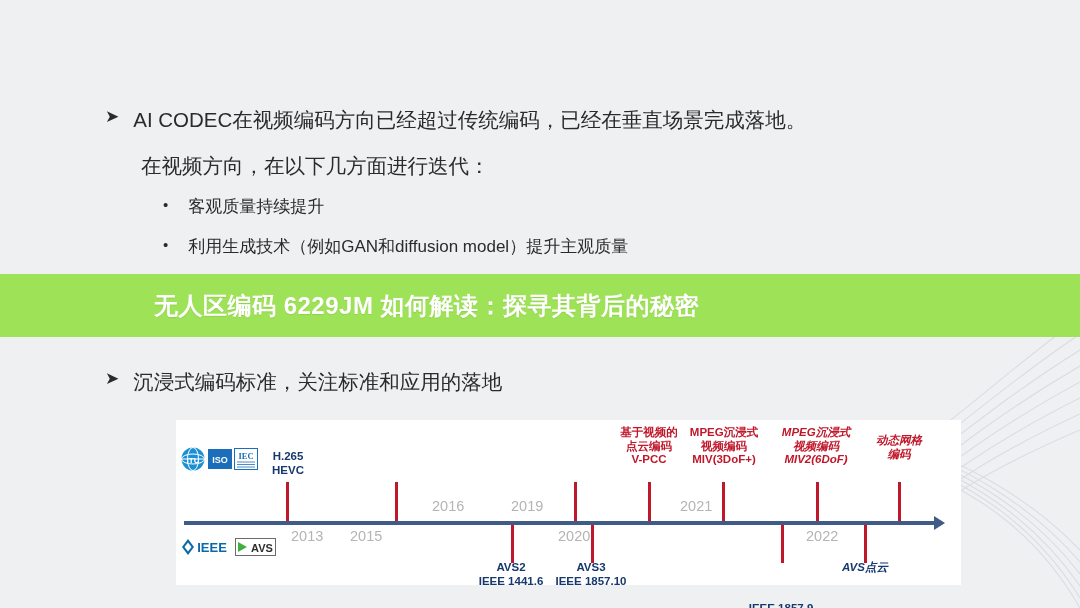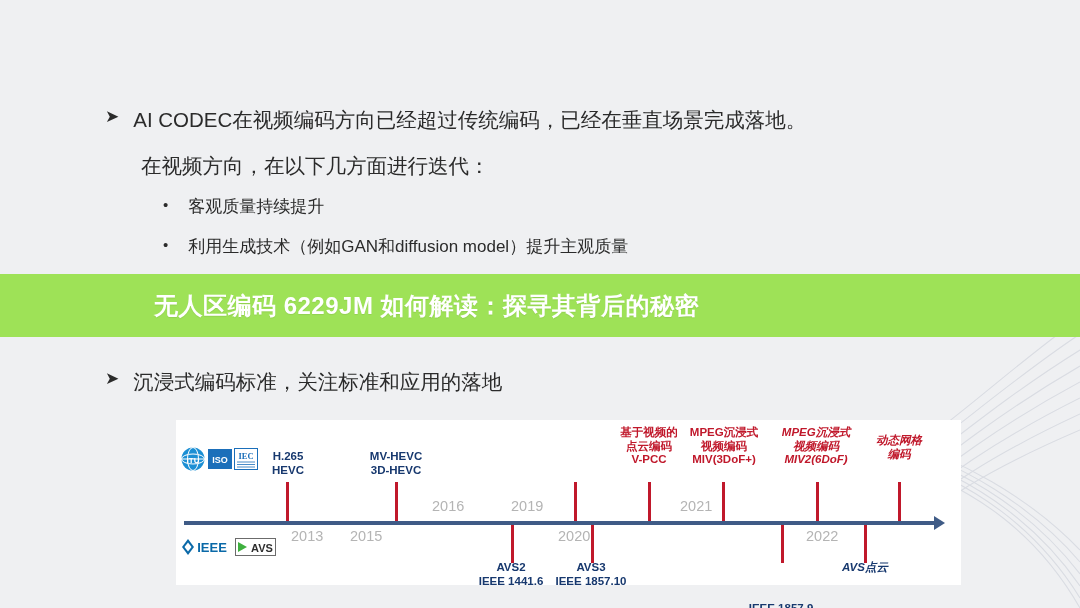--- a/index.html
+++ b/index.html
@@ -183,24 +183,20 @@
     <div class="yr" style="left:103px;top:108px;margin-left:12px;">2013</div>
     <div class="yr" style="left:174px;top:108px;">2015</div>
     <div class="yr" style="left:382px;top:108px;">2020</div>
     <div class="yr" style="left:630px;top:108px;">2022</div>
 
     <div class="lab blue" style="left:70px;top:30px;width:84px;">
       <div>H.265</div>
       <div>HEVC</div>
     </div>
 
-    <div class="lab blue" style="left:165px;top:30px;width:110px;">
-      <div>MV-HEVC</div>
-      <div>3D-HEVC</div>
-    </div>
 
 
     <div class="lab red" style="left:427px;top:6px;width:92px;">
       <div>基于视频的</div>
       <div>点云编码</div>
       <div>V-PCC</div>
     </div>
 
     <div class="lab red" style="left:500px;top:6px;width:96px;">
       <div>MPEG沉浸式</div>

